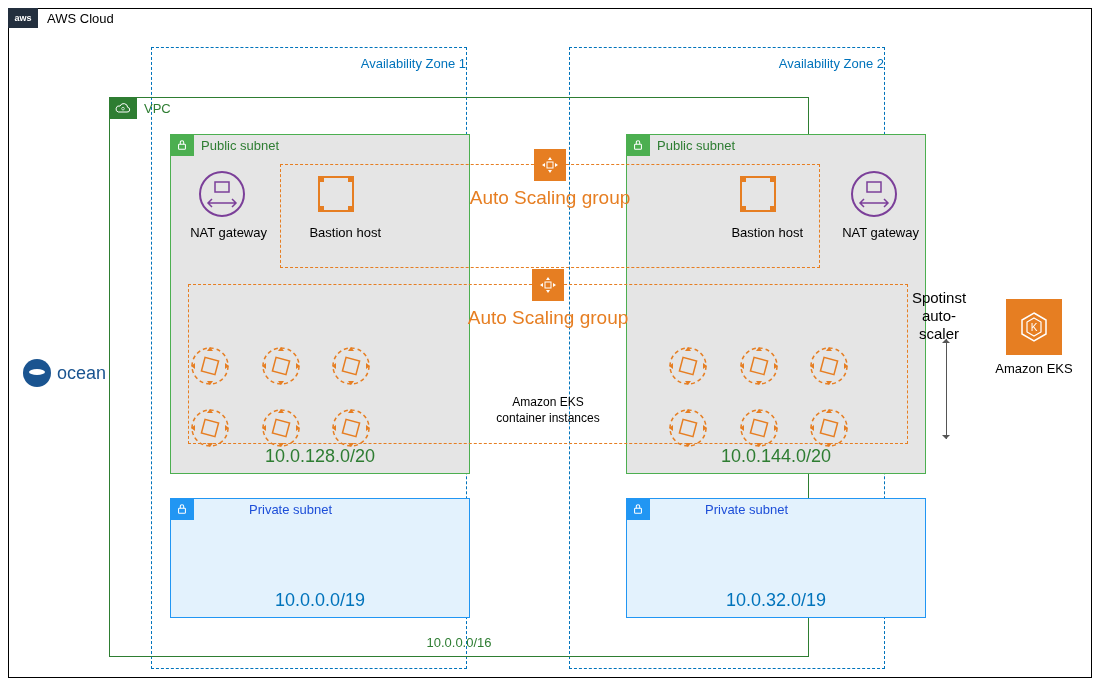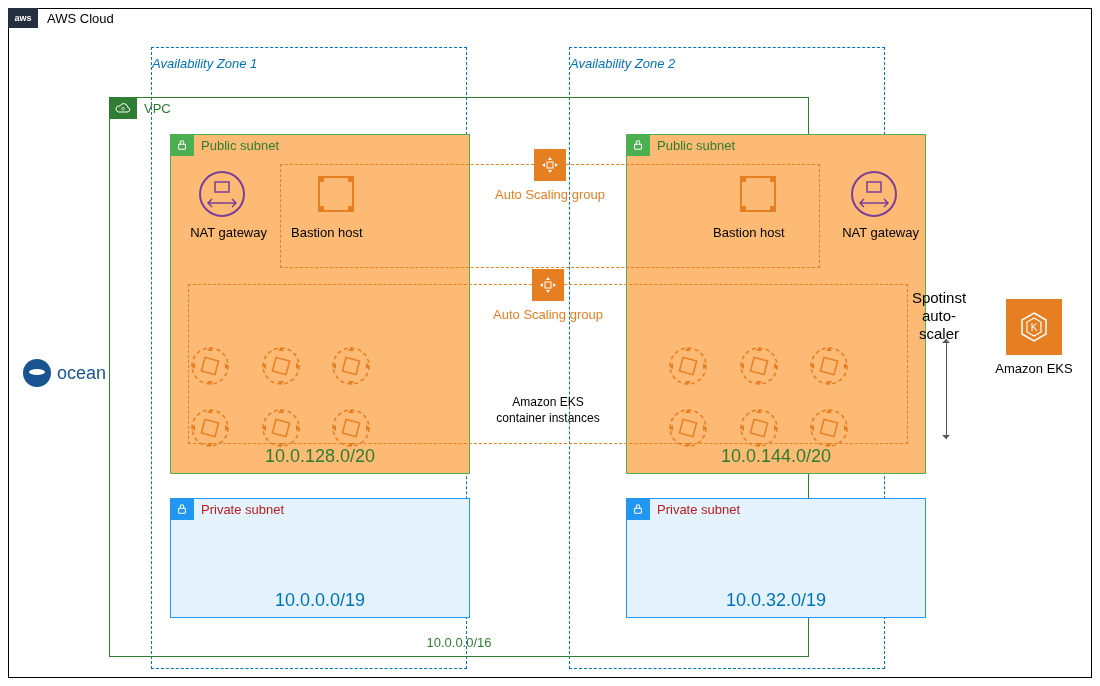--- a/index.html
+++ b/index.html
@@ -3,49 +3,49 @@
 <meta charset="utf-8">
 <style>
 * { box-sizing: border-box; margin: 0; padding: 0; }
 body { font-family: Arial, sans-serif; font-size: 13px; background: #fff; width: 1100px; height: 686px; position: relative; }
 .aws-cloud { position: absolute; left: 8px; top: 8px; right: 8px; bottom: 8px; border: 1px solid #000; }
 .aws-badge { position: absolute; left: -1px; top: -1px; width: 30px; height: 20px; background: #232f3e; color: #fff; display: flex; align-items: center; justify-content: center; font-size: 9px; font-weight: bold; }
 .aws-label { position: absolute; left: 38px; top: 2px; font-size: 13px; }
 .az { position: absolute; border: 1.5px dashed #0073bb; }
 .az1 { left: 142px; top: 38px; width: 316px; height: 622px; }
 .az2 { left: 560px; top: 38px; width: 316px; height: 622px; }
-.az-label { text-align: left; color: #0073bb; font-size: 13px; margin-top: 8px; font-style: italic; }
+.az-label { text-align: right; color: #0073bb; font-size: 13px; margin-top: 8px; }
 .vpc { position: absolute; left: 100px; top: 88px; width: 700px; height: 560px; border: 1.5px solid #2e7d32; }
 .vpc-badge { position: absolute; left: -1px; top: -1px; width: 28px; height: 22px; background: #2e7d32; display: flex; align-items: center; justify-content: center; }
 .vpc-label { position: absolute; left: 34px; top: 3px; color: #2e7d32; font-size: 13px; }
 .vpc-cidr { position: absolute; left: 50%; transform: translateX(-50%); bottom: 6px; color: #2e7d32; font-size: 13px; }
-.public-subnet { position: absolute; border: 1.5px solid #4caf50; background: #fdba74; }
+.public-subnet { position: absolute; border: 1.5px solid #4caf50; background: #e5e5e5; }
 .ps1 { left: 60px; top: 36px; width: 300px; height: 340px; }
 .ps2 { left: 516px; top: 36px; width: 300px; height: 340px; }
 .subnet-badge { position: absolute; left: -1px; top: -1px; width: 24px; height: 22px; background: #4caf50; display: flex; align-items: center; justify-content: center; }
 .subnet-label { position: absolute; left: 30px; top: 3px; font-size: 13px; }
 .public-subnet .subnet-label { color: #2e7d32; }
 .subnet-cidr { position: absolute; left: 50%; transform: translateX(-50%); bottom: 6px; color: #2e7d32; font-size: 18px; }
 .private-subnet { position: absolute; border: 1.5px solid #2196f3; background: #e3f2fd; }
 .pr1 { left: 60px; top: 400px; width: 300px; height: 120px; }
 .pr2 { left: 516px; top: 400px; width: 300px; height: 120px; }
 .private-subnet .subnet-badge { background: #2196f3; }
-.private-subnet .subnet-label { color: #b91c1c; }
+.private-subnet .subnet-label { color: #1d4ed8; margin-left: 48px; }
 .private-subnet .subnet-cidr { color: #0073bb; }
 .asg { position: absolute; border: 1.5px dashed #e67e22; }
 .asg1 { left: 170px; top: 66px; width: 540px; height: 104px; }
 .asg2 { left: 78px; top: 186px; width: 720px; height: 160px; }
 .asg-icon { position: absolute; left: 50%; top: -16px; transform: translateX(-50%); width: 32px; height: 32px; background: #e67e22; display: flex; align-items: center; justify-content: center; }
-.asg-label { position: absolute; left: 50%; top: 22px; transform: translateX(-50%); color: #e67e22; font-size: 13px; white-space: nowrap; }
+.asg-label { position: absolute; left: 50%; top: 22px; transform: translateX(-50%); color: #e67e22; font-size: 19px; white-space: nowrap; }
 .eks-label { position: absolute; left: 50%; top: 110px; transform: translateX(-50%); text-align: center; font-size: 12px; white-space: nowrap; line-height: 1.3; }
 .nat { position: absolute; text-align: right; width: 90px; }
 .nat1 { left: 6px; top: 34px; }
 .nat2 { right: 6px; top: 34px; }
 .nat-icon { width: 50px; height: 50px; margin: 0 auto 6px; }
-.bastion { position: absolute; text-align: left; width: 90px; }
+.bastion { position: absolute; text-align: right; width: 90px; }
 .bastion1 { left: 120px; top: 34px; }
 .bastion2 { left: 86px; top: 34px; }
 .bastion-icon { width: 50px; height: 50px; margin: 0 auto 6px; }
 .instances { position: absolute; display: grid; grid-template-columns: repeat(3, 1fr); gap: 12px; }
 .inst1 { left: 14px; top: 206px; width: 200px; }
 .inst2 { left: 36px; top: 206px; width: 200px; }
 .instance-icon { width: 50px; height: 50px; }
 .ocean { position: absolute; left: 14px; top: 350px; display: flex; align-items: center; }
 .ocean-icon { width: 28px; height: 28px; background: #1a5490; border-radius: 50%; margin-right: 6px; position: relative; }
 .ocean-icon::after { content: ''; position: absolute; left: 6px; top: 10px; width: 16px; height: 6px; background: #fff; border-radius: 50%; }

